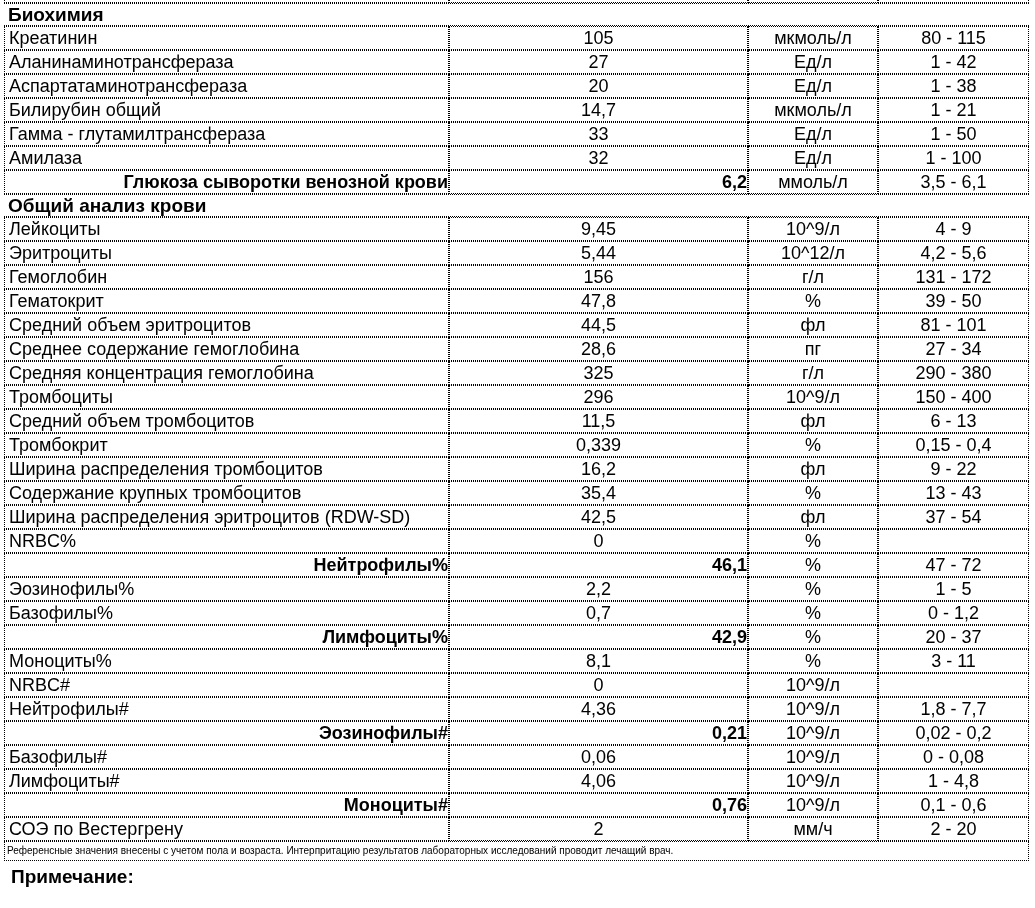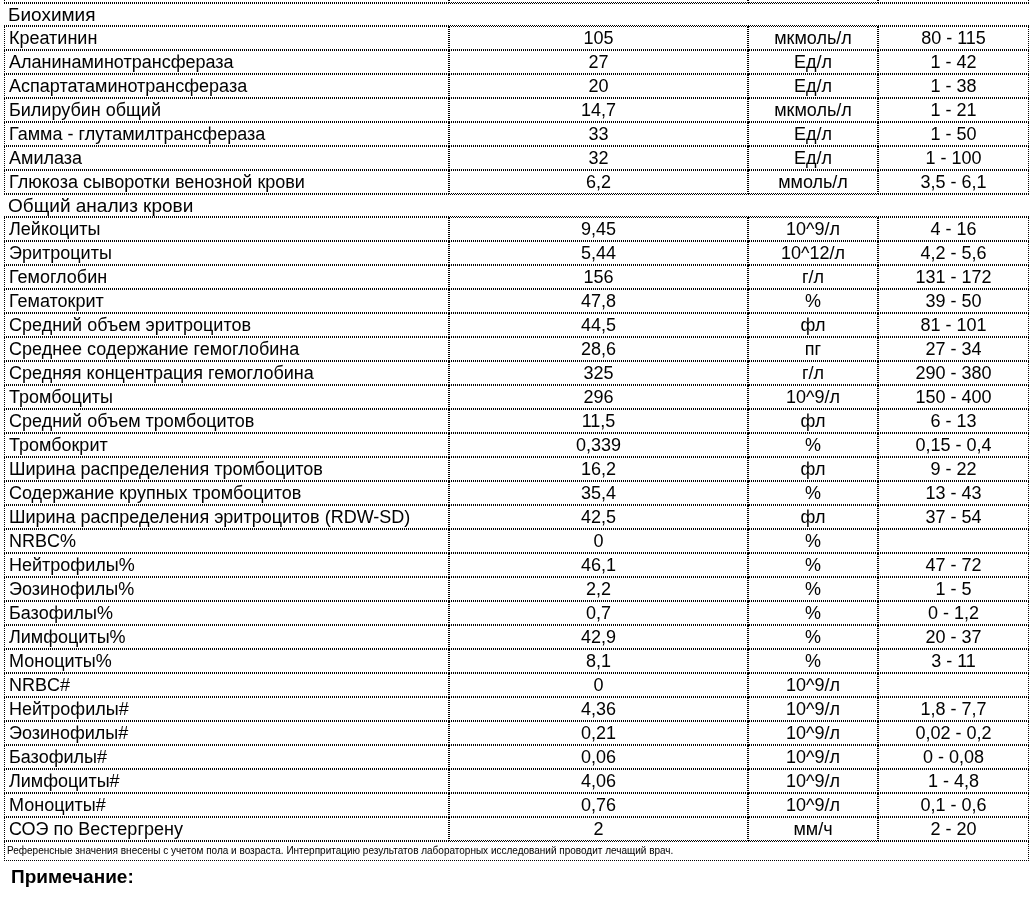--- a/index.html
+++ b/index.html
@@ -27,33 +27,33 @@
     vertical-align: middle;
     font-size: 18px;
     line-height: 1;
   }
   
   tr.spacer td { height: 3px; border-top: none; }
 
   
   td.sec {
     height: 23px;
-    font-weight: 400;
+    font-weight: 700;
     font-size: 19px;
     border-left: none;
     border-right: none;
     padding-left: 4px;
     text-align: left;
     margin-left: 40px;
   }
 
   tr.data td { height: 24px; }
   td.name { text-align: left; padding-left: 4px; }
   td.val, td.unit, td.ref { text-align: center; }
-  tr.hl td.name, tr.hl td.val { font-weight: 400; }
+  tr.hl td.name, tr.hl td.val { font-weight: 700; text-align: right; }
 
   td.foot {
     height: 20px;
     font-size: 10px;
     text-align: left;
     padding-left: 2px;
   }
 
   .note {
     margin: 5px 0 0 7px;
@@ -124,21 +124,21 @@
           <td class="unit">ммоль/л</td>
           <td class="ref">3,5 - 6,1</td>
         </tr>
         <tr>
           <td class="sec" colspan="4">Общий анализ крови</td>
         </tr>
         <tr class="data">
           <td class="name">Лейкоциты</td>
           <td class="val">9,45</td>
           <td class="unit">10^9/л</td>
-          <td class="ref">4 - 16</td>
+          <td class="ref">4 - 9</td>
         </tr>
         <tr class="data">
           <td class="name">Эритроциты</td>
           <td class="val">5,44</td>
           <td class="unit">10^12/л</td>
           <td class="ref">4,2 - 5,6</td>
         </tr>
         <tr class="data">
           <td class="name">Гемоглобин</td>
           <td class="val">156</td>

